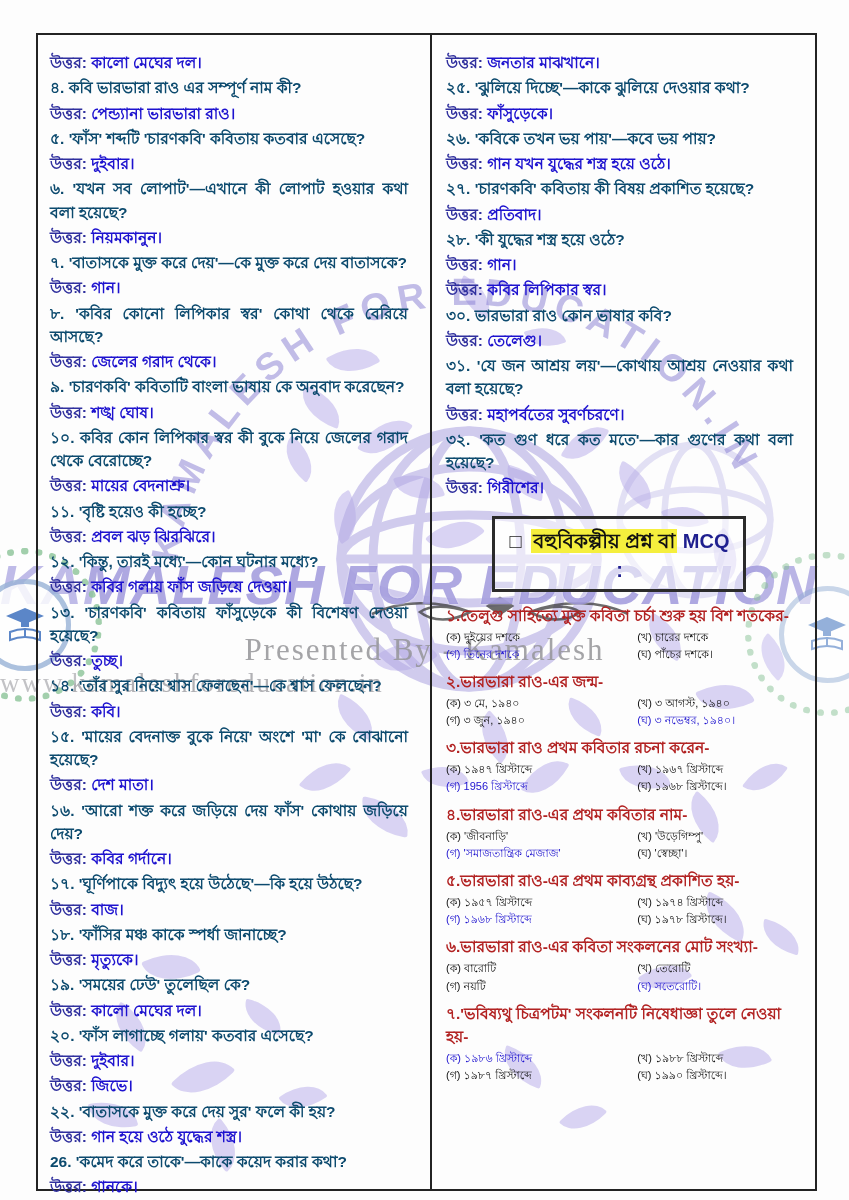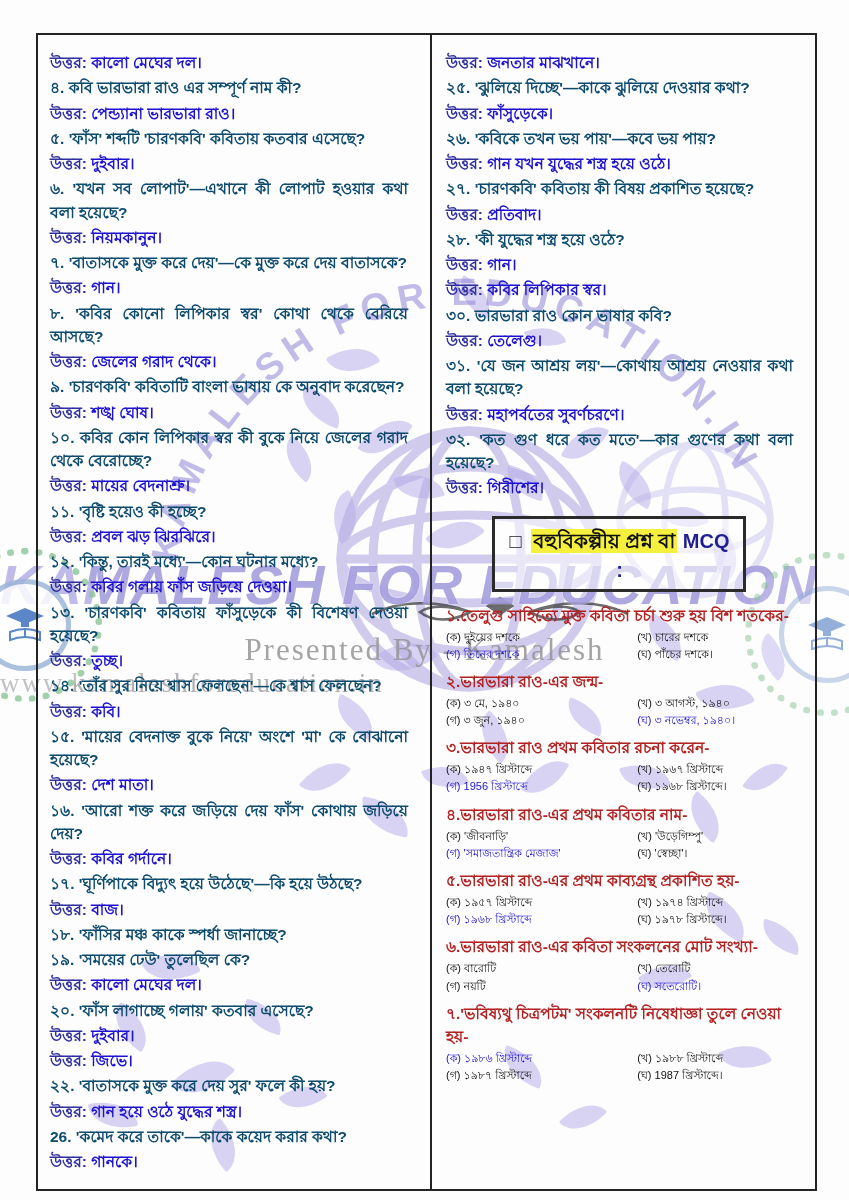--- a/index.html
+++ b/index.html
@@ -193,20 +193,21 @@
       <div class="a"><span class="alabel">উত্তর: </span><span class="atext">তুচ্ছ।</span></div>
       <div class="q">১৪. 'তাঁর সুর নিয়ে শ্বাস ফেলছেন'—কে শ্বাস ফেলছেন?</div>
       <div class="a"><span class="alabel">উত্তর: </span><span class="atext">কবি।</span></div>
       <div class="q">১৫. 'মায়ের বেদনাক্ত বুকে নিয়ে' অংশে 'মা' কে বোঝানো হয়েছে?</div>
       <div class="a"><span class="alabel">উত্তর: </span><span class="atext">দেশ মাতা।</span></div>
       <div class="q">১৬. 'আরো শক্ত করে জড়িয়ে দেয় ফাঁস' কোথায় জড়িয়ে দেয়?</div>
       <div class="a"><span class="alabel">উত্তর: </span><span class="atext">কবির গর্দানে।</span></div>
       <div class="q">১৭. 'ঘূর্ণিপাকে বিদ্যুৎ হয়ে উঠেছে'—কি হয়ে উঠছে?</div>
       <div class="a"><span class="alabel">উত্তর: </span><span class="atext">বাজ।</span></div>
       <div class="q">১৮. 'ফাঁসির মঞ্চ কাকে স্পর্ধা জানাচ্ছে?</div>
+      <div class="a"><span class="alabel">উত্তর: </span><span class="atext">মৃত্যুকে।</span></div>
       <div class="q">১৯. 'সময়ের ঢেউ' তুলেছিল কে?</div>
       <div class="a"><span class="alabel">উত্তর: </span><span class="atext">কালো মেঘের দল।</span></div>
       <div class="q">২০. 'ফাঁস লাগাচ্ছে গলায়' কতবার এসেছে?</div>
       <div class="a"><span class="alabel">উত্তর: </span><span class="atext">দুইবার।</span></div>
       <div class="a"><span class="alabel">উত্তর: </span><span class="atext">জিভে।</span></div>
       <div class="q">২২. 'বাতাসকে মুক্ত করে দেয় সুর' ফলে কী হয়?</div>
       <div class="a"><span class="alabel">উত্তর: </span><span class="atext">গান হয়ে ওঠে যুদ্ধের শস্ত্র।</span></div>
       <div class="q">26. 'কমেদ করে তাকে'—কাকে কয়েদ করার কথা?</div>
       <div class="a"><span class="alabel">উত্তর: </span><span class="atext">গানকে।</span></div>
     </div>
@@ -290,18 +291,18 @@
             <div class="opt">(গ) নয়টি</div>
             <div class="opt correct">(ঘ) সতেরোটি।</div>
           </div>
         </div>
         <div class="mcq">
           <div class="mcq-q">৭.'ভবিষ্যথু চিত্রপটম' সংকলনটি নিষেধাজ্ঞা তুলে নেওয়া হয়-</div>
           <div class="mcq-opts">
             <div class="opt correct">(ক) ১৯৮৬ খ্রিস্টাব্দে</div>
             <div class="opt">(খ) ১৯৮৮ খ্রিস্টাব্দে</div>
             <div class="opt">(গ) ১৯৮৭ খ্রিস্টাব্দে</div>
-            <div class="opt">(ঘ) 1987 খ্রিস্টাব্দে।</div>
+            <div class="opt">(ঘ) ১৯৯০ খ্রিস্টাব্দে।</div>
           </div>
         </div>
       </div>
   </div>
 </div>
 
 </body></html>

